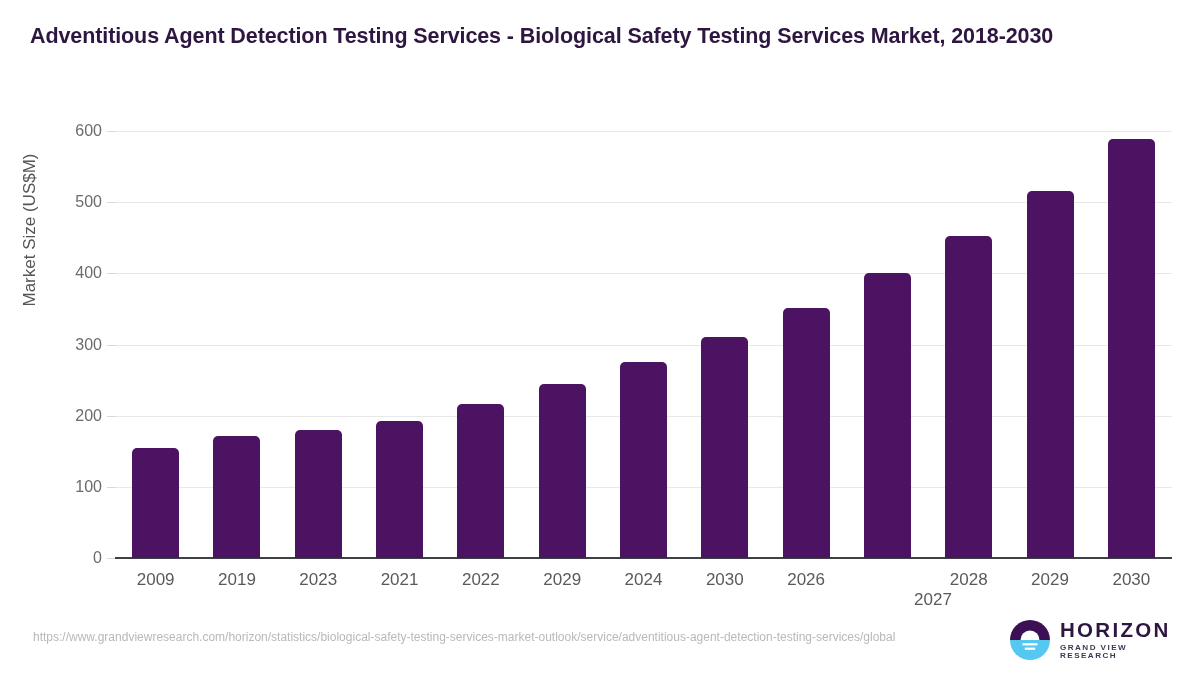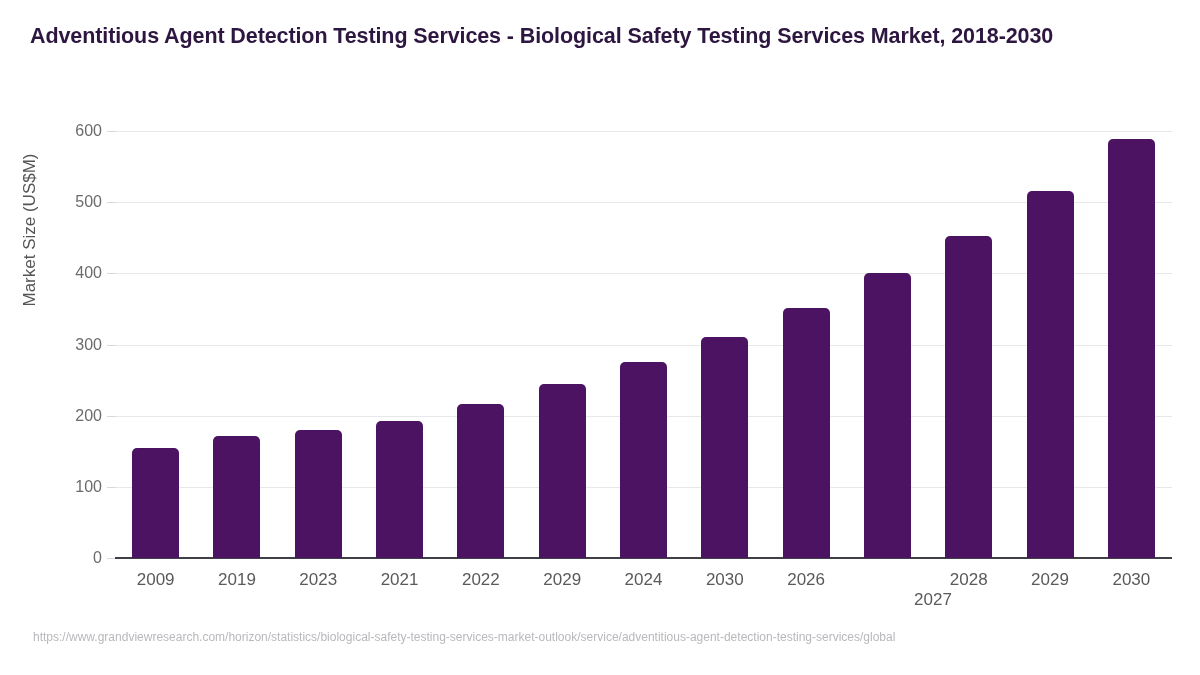--- a/index.html
+++ b/index.html
@@ -232,14 +232,34 @@
         <div class="xlabel" style="left: 818px; margin-top: 20px;">2027</div>
         <div class="xlabel" style="left: 853.731px;">2028</div>
         <div class="xlabel" style="left: 935.038px;">2029</div>
         <div class="xlabel" style="left: 1016.35px;">2030</div>
       </div>
 
   </div>
 
   <div class="source-url">https://www.grandviewresearch.com/horizon/statistics/biological-safety-testing-services-market-outlook/service/adventitious-agent-detection-testing-services/global</div>
 
+  <div class="logo">
+    <svg class="logo-mark" viewBox="0 0 44 44">
+      <defs>
+        <clipPath id="circleClip">
+            <circle cx="22" cy="22" r="20"></circle>
+          </clipPath>
+      </defs>
+      <g clip-path="url(#circleClip)">
+        <rect x="0" y="0" width="44" height="22" fill="#3b1054"></rect>
+        <rect x="0" y="22" width="44" height="22" fill="#54c8f0"></rect>
+        <path d="M12.5 22 A9.5 9.5 0 0 1 31.5 22 Z" fill="#ffffff"></path>
+        <rect x="14.5" y="25.2" width="15" height="2.2" fill="#ffffff"></rect>
+        <rect x="16.8" y="29.6" width="10.4" height="2.2" fill="#ffffff"></rect>
+      </g>
+    </svg>
+    <span class="logo-text">
+      <span class="logo-word">HORIZON</span>
+      <span class="logo-sub">GRAND VIEW RESEARCH</span>
+    </span>
+  </div>
 
 </div>
 
 </body></html>

